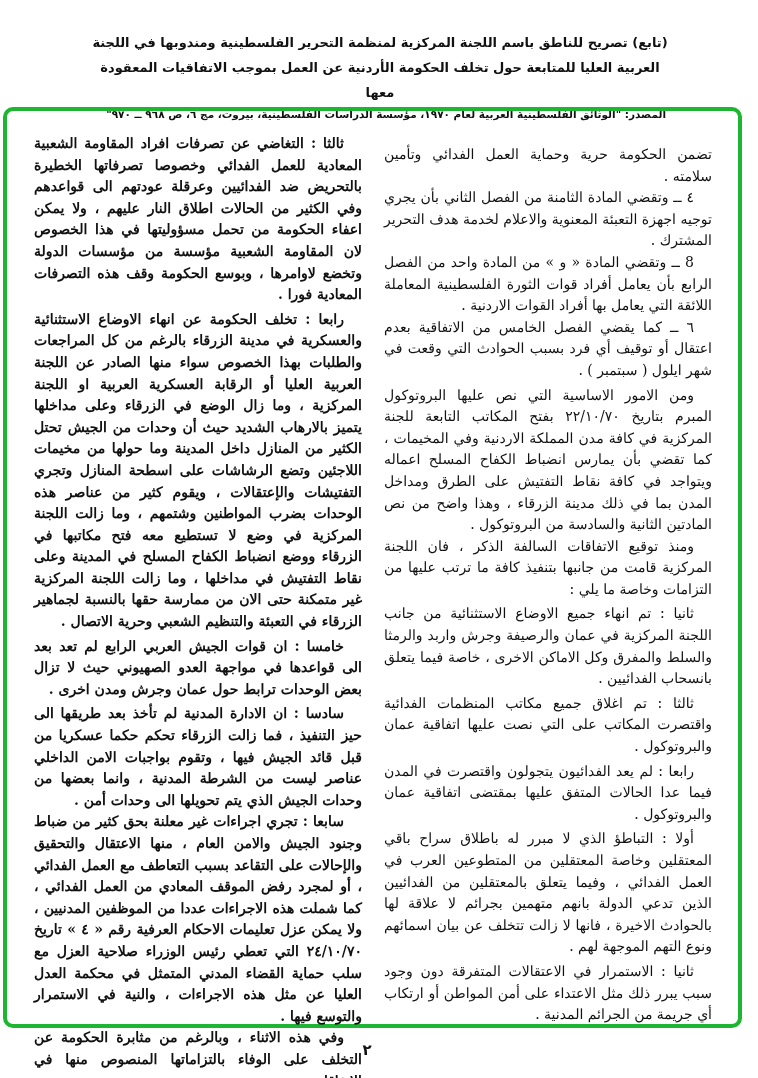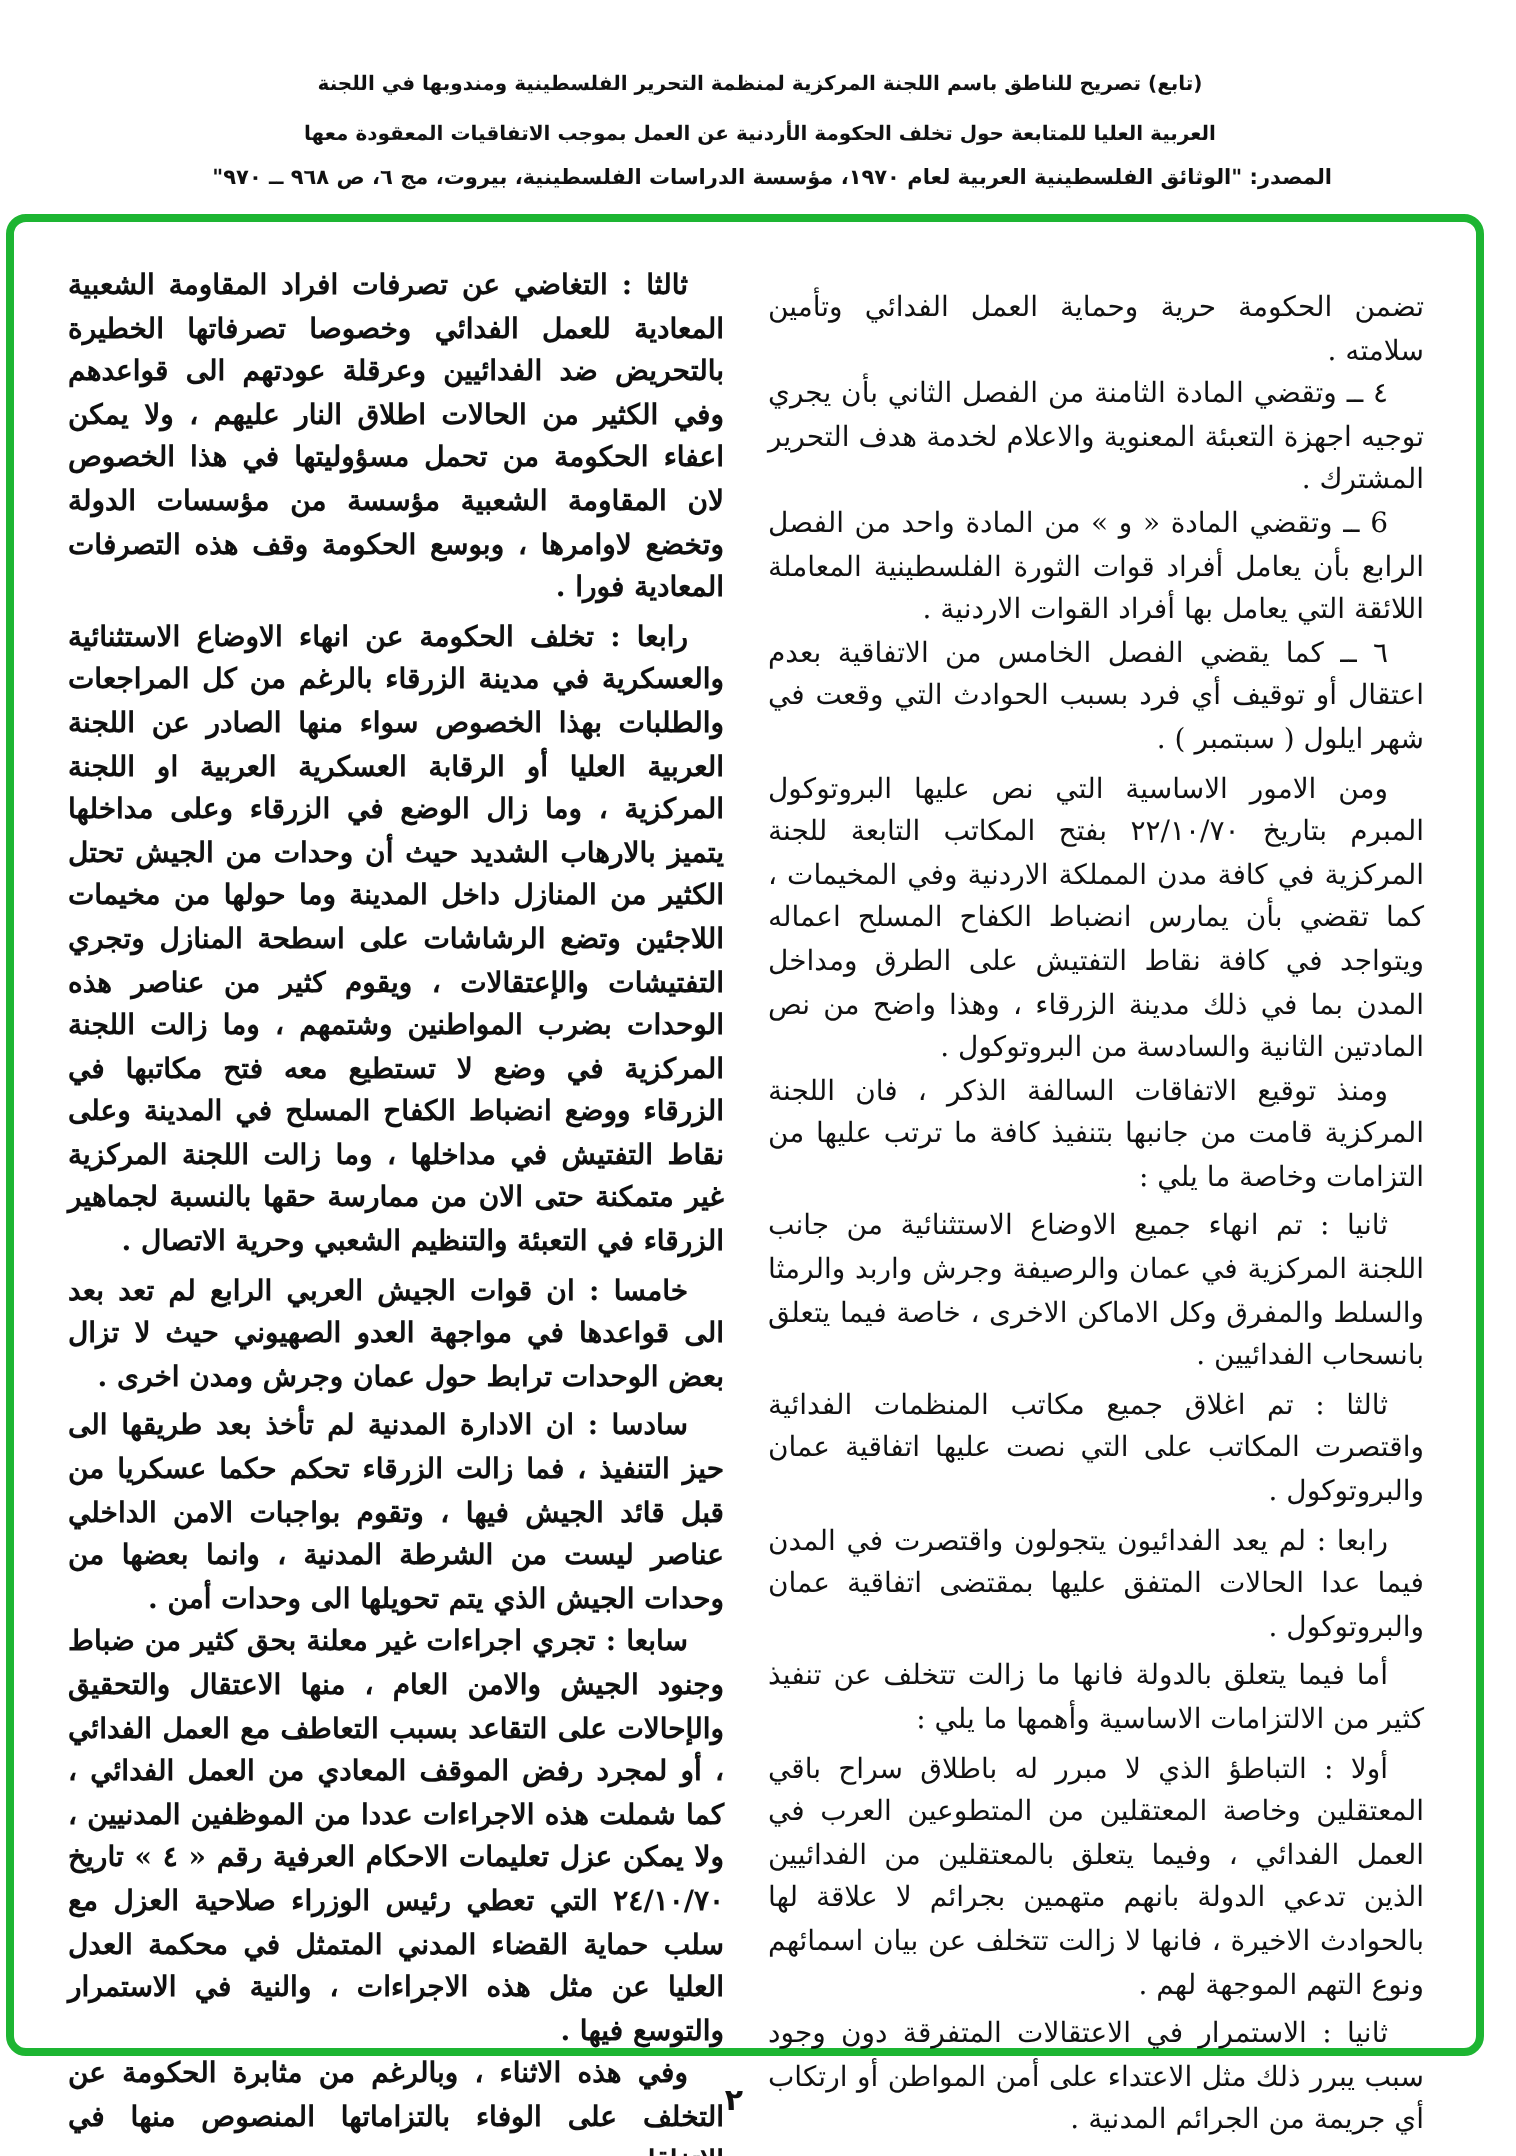--- a/index.html
+++ b/index.html
@@ -19,21 +19,21 @@
     position: absolute;
     top: 30px;
     left: 90px;
     width: 580px;
     direction: rtl;
     text-align: center;
   }
   .header .title {
     font-family: "DejaVu Sans", sans-serif;
     font-weight: bold;
-    font-size: 10px;
+    font-size: 13px;
     line-height: 25px;
     margin: 0;
     letter-spacing: -0.2px;
   }
   .header .source {
     font-family: "DejaVu Sans", sans-serif;
     font-weight: bold;
     font-size: 10.5px;
     line-height: 18px;
     margin: 0;
@@ -104,28 +104,27 @@
   <p class="title">(تابع) تصريح للناطق باسم اللجنة المركزية لمنظمة التحرير الفلسطينية ومندوبها في اللجنة</p>
   <p class="title">العربية العليا  للمتابعة حول تخلف الحكومة الأردنية عن العمل بموجب الاتفاقيات المعقودة معها</p>
   <p class="source">المصدر: "الوثائق الفلسطينية العربية لعام ١٩٧٠، مؤسسة الدراسات الفلسطينية، بيروت، مج ٦، ص ٩٦٨ ــ ٩٧٠"</p>
 </div>
 
 <div class="frame" style="border-color: rgb(29, 181, 50);"></div>
 
 <div class="column col-right">
   <p class="noindent">تضمن الحكومة حرية وحماية العمل الفدائي وتأمين سلامته .</p>
   <p>٤ ــ وتقضي المادة الثامنة من الفصل الثاني بأن يجري توجيه اجهزة التعبئة المعنوية والاعلام لخدمة هدف التحرير المشترك .</p>
-  <p>6 ــ وتقضي المادة « و » من المادة واحد من الفصل الرابع بأن يعامل أفراد قوات الثورة الفلسطينية المعاملة اللائقة التي يعامل بها أفراد القوات الاردنية .</p>
+  <p>8 ــ وتقضي المادة « و » من المادة واحد من الفصل الرابع بأن يعامل أفراد قوات الثورة الفلسطينية المعاملة اللائقة التي يعامل بها أفراد القوات الاردنية .</p>
   <p>٦ ــ كما يقضي الفصل الخامس من الاتفاقية بعدم اعتقال أو توقيف أي فرد بسبب الحوادث التي وقعت في شهر ايلول ( سبتمبر ) .</p>
   <p class="gap">ومن الامور الاساسية التي نص عليها البروتوكول المبرم بتاريخ ٢٢/١٠/٧٠ بفتح المكاتب التابعة للجنة المركزية في كافة مدن المملكة الاردنية وفي المخيمات ، كما تقضي بأن يمارس انضباط الكفاح المسلح اعماله ويتواجد في كافة نقاط التفتيش على الطرق ومداخل المدن بما في ذلك مدينة الزرقاء ، وهذا واضح من نص المادتين الثانية والسادسة من البروتوكول .</p>
   <p>ومنذ توقيع الاتفاقات السالفة الذكر ، فان اللجنة المركزية قامت من جانبها بتنفيذ كافة ما ترتب عليها من التزامات وخاصة ما يلي :</p>
   <p class="gap">ثانيا : تم انهاء جميع الاوضاع الاستثنائية من جانب اللجنة المركزية في عمان والرصيفة وجرش واربد والرمثا والسلط والمفرق وكل الاماكن الاخرى ، خاصة فيما يتعلق بانسحاب الفدائيين .</p>
   <p class="gap">ثالثا : تم اغلاق جميع مكاتب المنظمات الفدائية واقتصرت المكاتب على التي نصت عليها اتفاقية عمان والبروتوكول .</p>
   <p class="gap">رابعا : لم يعد الفدائيون يتجولون واقتصرت في المدن فيما عدا الحالات المتفق عليها بمقتضى اتفاقية عمان والبروتوكول .</p>
-  <p class="gap">أما فيما يتعلق بالدولة فانها ما زالت تتخلف عن تنفيذ كثير من الالتزامات الاساسية وأهمها ما يلي :</p>
   <p class="gap">أولا : التباطؤ الذي لا مبرر له باطلاق سراح باقي المعتقلين وخاصة المعتقلين من المتطوعين العرب في العمل الفدائي ، وفيما يتعلق بالمعتقلين من الفدائيين الذين تدعي الدولة بانهم متهمين بجرائم لا علاقة لها بالحوادث الاخيرة ، فانها لا زالت تتخلف عن بيان اسمائهم ونوع التهم الموجهة لهم .</p>
   <p class="gap">ثانيا : الاستمرار في الاعتقالات المتفرقة دون وجود سبب يبرر ذلك مثل الاعتداء على أمن المواطن أو ارتكاب أي جريمة من الجرائم المدنية .</p>
 </div>
 
 <div class="column col-left">
   <p>ثالثا : التغاضي عن تصرفات افراد المقاومة الشعبية المعادية للعمل الفدائي وخصوصا تصرفاتها الخطيرة بالتحريض ضد الفدائيين وعرقلة عودتهم الى قواعدهم وفي الكثير من الحالات اطلاق النار عليهم ، ولا يمكن اعفاء الحكومة من تحمل مسؤوليتها في هذا الخصوص لان المقاومة الشعبية مؤسسة من مؤسسات الدولة وتخضع لاوامرها ، وبوسع الحكومة وقف هذه التصرفات المعادية فورا .</p>
   <p class="gap">رابعا : تخلف الحكومة عن انهاء الاوضاع الاستثنائية والعسكرية في مدينة الزرقاء بالرغم من كل المراجعات والطلبات بهذا الخصوص سواء منها الصادر عن اللجنة العربية العليا أو الرقابة العسكرية العربية او اللجنة المركزية ، وما زال الوضع في الزرقاء وعلى مداخلها يتميز بالارهاب الشديد حيث أن وحدات من الجيش تحتل الكثير من المنازل داخل المدينة وما حولها من مخيمات اللاجئين وتضع الرشاشات على اسطحة المنازل وتجري التفتيشات والإعتقالات ، ويقوم كثير من عناصر هذه الوحدات بضرب المواطنين وشتمهم ، وما زالت اللجنة المركزية في وضع لا تستطيع معه فتح مكاتبها في الزرقاء ووضع انضباط الكفاح المسلح في المدينة وعلى نقاط التفتيش في مداخلها ، وما زالت اللجنة المركزية غير متمكنة حتى الان من ممارسة حقها بالنسبة لجماهير الزرقاء في التعبئة والتنظيم الشعبي وحرية الاتصال .</p>
   <p class="gap">خامسا : ان قوات الجيش العربي الرابع لم تعد بعد الى قواعدها في مواجهة العدو الصهيوني حيث لا تزال بعض الوحدات ترابط حول عمان وجرش ومدن اخرى .</p>
   <p class="gap">سادسا : ان الادارة المدنية لم تأخذ بعد طريقها الى حيز التنفيذ ، فما زالت الزرقاء تحكم حكما عسكريا من قبل قائد الجيش فيها ، وتقوم بواجبات الامن الداخلي عناصر ليست من الشرطة المدنية ، وانما بعضها من وحدات الجيش الذي يتم تحويلها الى وحدات أمن .</p>
   <p>سابعا : تجري اجراءات غير معلنة بحق كثير من ضباط وجنود الجيش والامن العام ، منها الاعتقال والتحقيق والإحالات على التقاعد بسبب التعاطف مع العمل الفدائي ، أو لمجرد رفض الموقف المعادي من العمل الفدائي ، كما شملت هذه الاجراءات عددا من الموظفين المدنيين ، ولا يمكن عزل تعليمات الاحكام العرفية رقم « ٤ » تاريخ ٢٤/١٠/٧٠ التي تعطي رئيس الوزراء صلاحية العزل مع سلب حماية القضاء المدني المتمثل في محكمة العدل العليا عن مثل هذه الاجراءات ، والنية في الاستمرار والتوسع فيها .</p>

